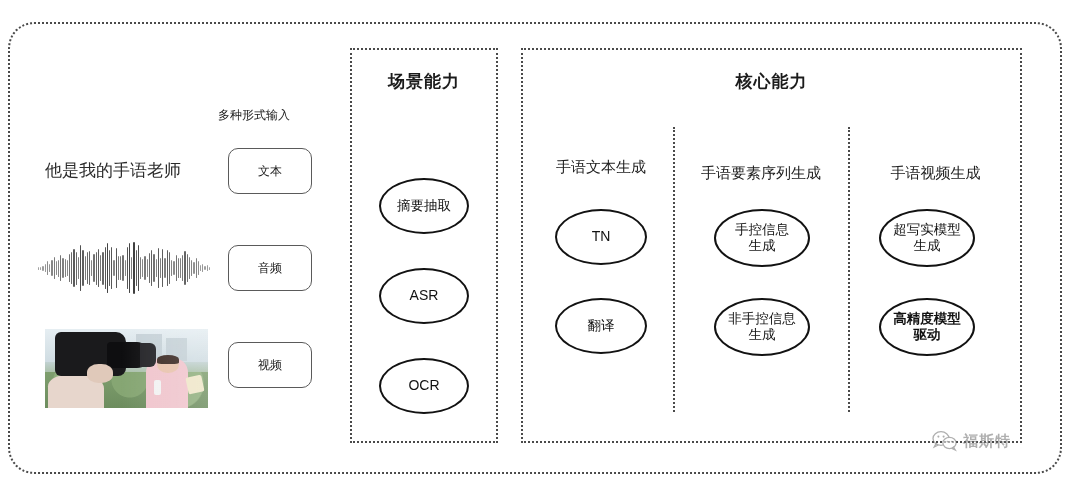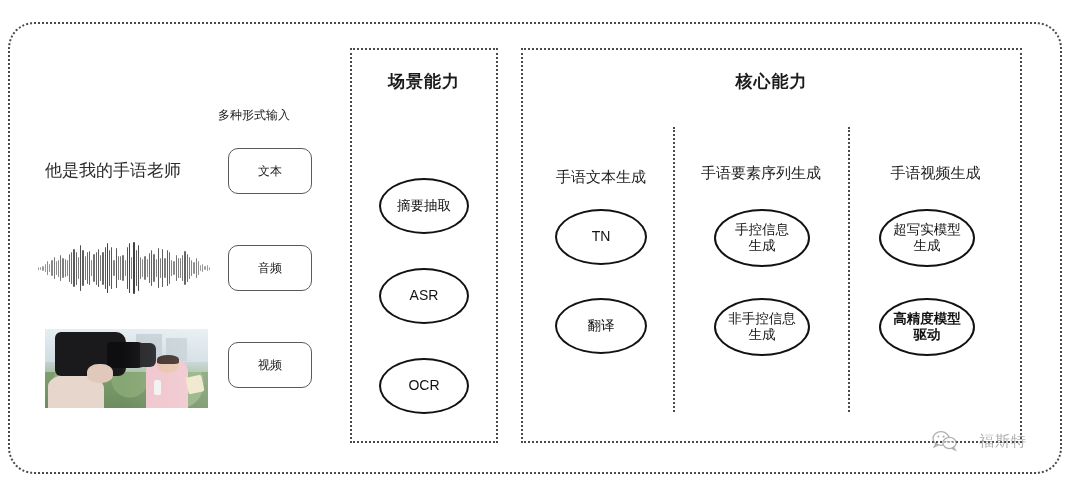--- a/index.html
+++ b/index.html
@@ -149,22 +149,23 @@
     color: #121212;
     white-space: pre-line;
   }
   .node.small { font-size: 14px; }
 
   
   .watermark {
     position: absolute;
     display: flex;
     align-items: center;
-    gap: 21px;
+    gap: 5px;
     opacity: .55;
+    font-weight: bold;
   }
   .watermark .wm-text {
     font-size: 15px;
     color: #6e6e6e;
     letter-spacing: 1px;
   }
   .wechat-icon { display:block; }
 </style>
 </head>
 <body>
@@ -297,21 +298,21 @@
     <div class="node small" style="left:27px; top:308px; width:90px; height:56px;">OCR</div>
   </div>
 
   <div class="panel" style="left:521px; top:48px; width:501px; height:395px;">
 
     <div class="panel-title" style="top:20px;">核心能力</div>
 
     <div class="vdivider" style="left:150px; top:77px; height:285px;"></div>
     <div class="vdivider" style="left:325px; top:77px; height:285px;"></div>
 
-    <div class="col-heading" style="left:8px; width:140px; top:118px;">手语文本生成</div>
+    <div class="col-heading" style="left:8px; width:140px; top:108px;">手语文本生成</div>
     <div class="node small" style="left:32px; top:159px; width:92px; height:56px;">TN</div>
     <div class="node" style="left:32px; top:248px; width:92px; height:56px;">翻译</div>
 
     <div class="col-heading" style="left:153px; width:170px; top:114px;">手语要素序列生成</div>
     <div class="node" style="left:191px; top:159px; width:96px; height:58px;font-family:Liberation Serif, serif;">手控信息
 生成</div>
     <div class="node" style="left:191px; top:248px; width:96px; height:58px;">非手控信息
 生成</div>
 
     <div class="col-heading" style="left:330px; width:165px; top:114px;">手语视频生成</div>

